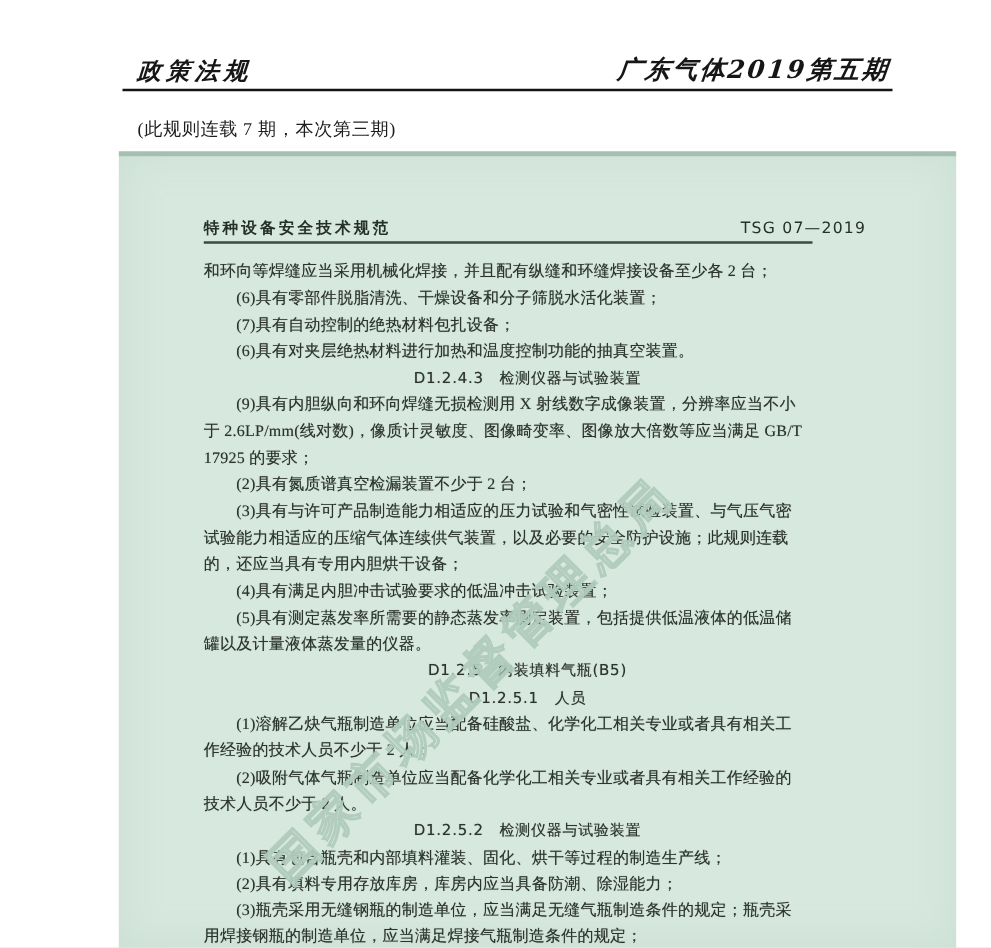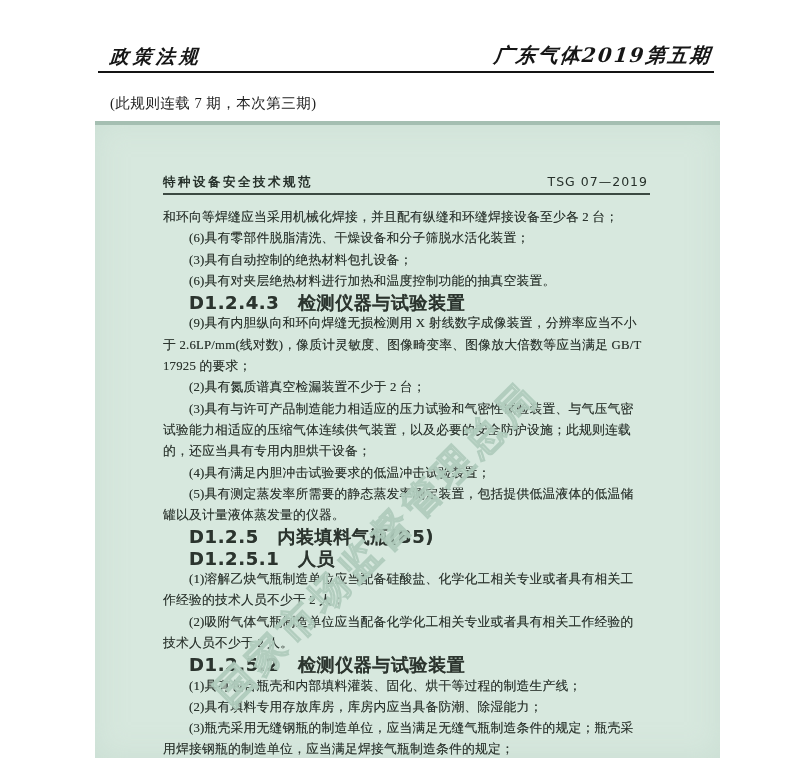--- a/index.html
+++ b/index.html
@@ -33,20 +33,21 @@
   .serial-note{
     position:absolute;left:110px;top:94px;
     font-size:14.5px;color:#1d1d1d;letter-spacing:0.5px;
   }
   
   .regulation-page{
     position:absolute;left:95px;top:121px;width:625px;height:637px;
     background:#d7e8de;
     box-shadow:inset 0 0 30px rgba(190,214,201,0.5);
     overflow:hidden;
+    padding-left:45px;
   }
   .page-top-edge{
     position:absolute;left:0;top:0;width:100%;height:4px;
     background:#a5bfb2;
   }
   .regulation-header-title{
     position:absolute;left:68px;top:53px;
     font-family:"DejaVu Sans","Liberation Sans",sans-serif;
     font-weight:bold;font-size:12.5px;letter-spacing:2.5px;color:#26302a;
   }
@@ -62,21 +63,21 @@
   .regulation-body{
     position:absolute;left:68px;top:86px;width:492px;
     font-size:12.8px;line-height:21.3px;
     color:#2b342e;letter-spacing:0.2px;
     text-shadow:0 0 0.6px rgba(43,52,46,0.55);
   }
   .line{white-space:nowrap;}
   .line.indent{text-indent:26px;}
   .line.bold{
     font-family:"DejaVu Sans","Liberation Sans",sans-serif;
-    font-weight:bold;letter-spacing:0.6px;font-size:18px;
+    font-weight:normal;letter-spacing:0.6px;font-size:12px;text-align:center;
   }
   
   .page-watermark{
     position:absolute;left:145px;top:545px;
     transform:rotate(-45deg);transform-origin:0 100%;
     font-family:"DejaVu Sans","Liberation Sans",sans-serif;
     font-weight:bold;font-size:38px;letter-spacing:6px;
     white-space:nowrap;
     color:rgba(240,250,244,0.55);
     -webkit-text-stroke:1.2px rgba(172,201,185,0.9);
@@ -97,21 +98,21 @@
 
   <div class="regulation-header-title">特种设备安全技术规范</div>
   <div class="regulation-header-code">TSG 07—2019</div>
   <div class="regulation-header-rule"></div>
 
   <div class="page-watermark">国家市场监督管理总局</div>
 
   <div class="regulation-body">
     <div class="line">和环向等焊缝应当采用机械化焊接，并且配有纵缝和环缝焊接设备至少各 2 台；</div>
     <div class="line indent">(6)具有零部件脱脂清洗、干燥设备和分子筛脱水活化装置；</div>
-    <div class="line indent">(3)具有自动控制的绝热材料包扎设备；</div>
+    <div class="line indent">(7)具有自动控制的绝热材料包扎设备；</div>
     <div class="line indent">(6)具有对夹层绝热材料进行加热和温度控制功能的抽真空装置。</div>
     <div class="line indent bold">D1.2.4.3　检测仪器与试验装置</div>
     <div class="line indent">(9)具有内胆纵向和环向焊缝无损检测用 X 射线数字成像装置，分辨率应当不小</div>
     <div class="line">于 2.6LP/mm(线对数)，像质计灵敏度、图像畸变率、图像放大倍数等应当满足 GB/T</div>
     <div class="line">17925 的要求；</div>
     <div class="line indent">(2)具有氮质谱真空检漏装置不少于 2 台；</div>
     <div class="line indent">(3)具有与许可产品制造能力相适应的压力试验和气密性试验装置、与气压气密</div>
     <div class="line">试验能力相适应的压缩气体连续供气装置，以及必要的安全防护设施；此规则连载</div>
     <div class="line">的，还应当具有专用内胆烘干设备；</div>
     <div class="line indent">(4)具有满足内胆冲击试验要求的低温冲击试验装置；</div>

